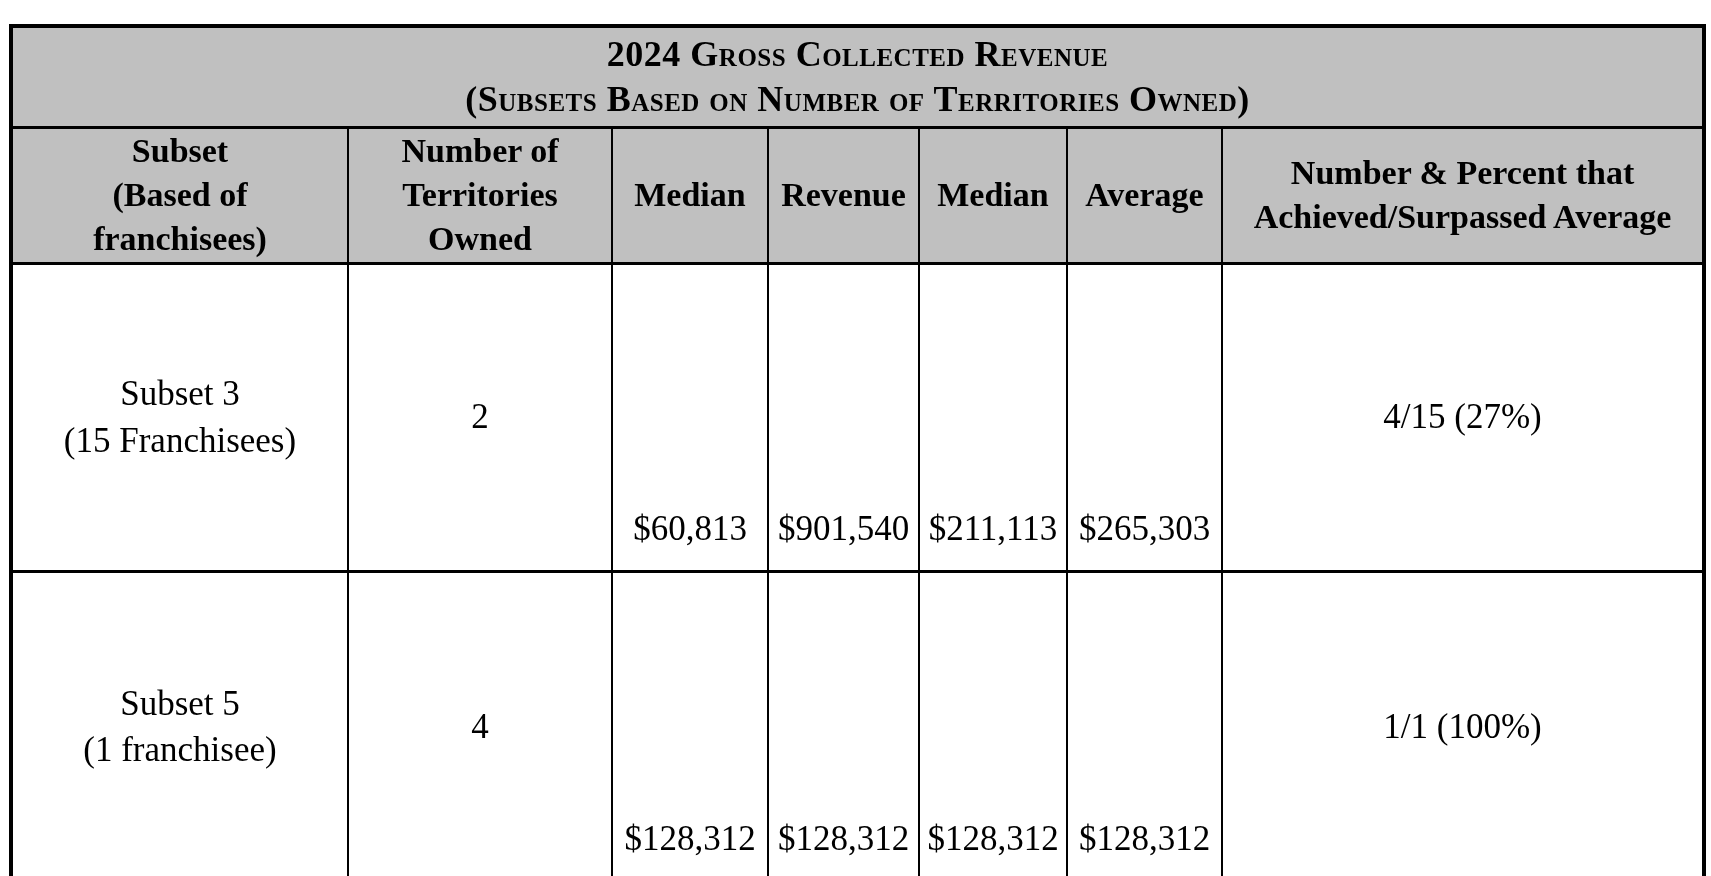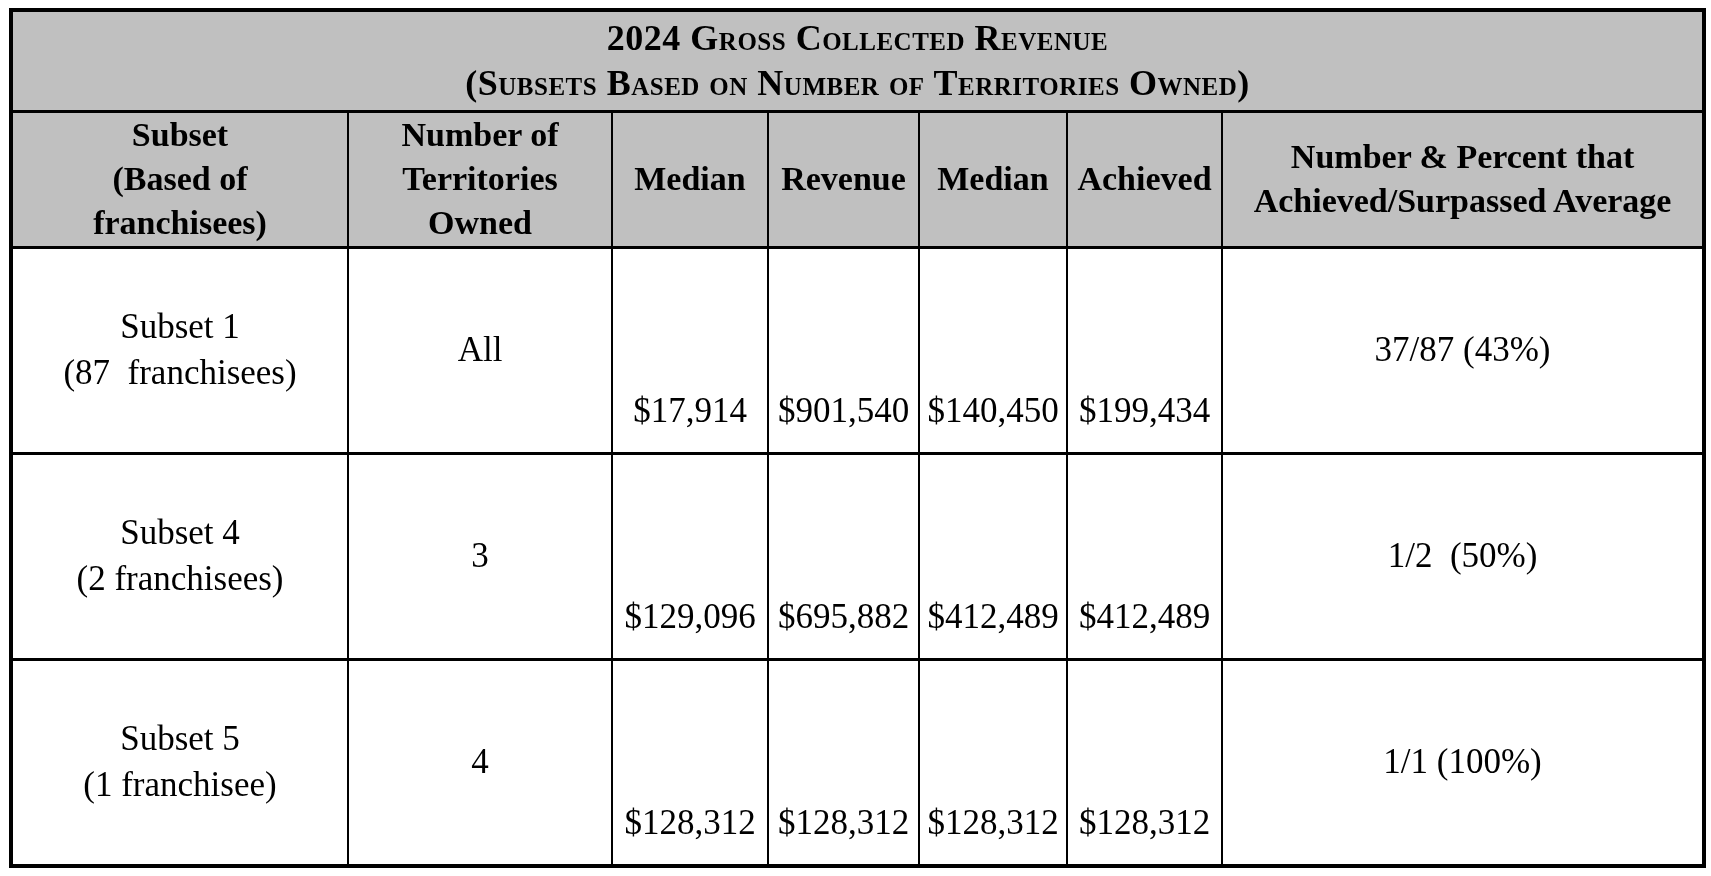--- a/index.html
+++ b/index.html
@@ -8,21 +8,21 @@
     background: #ffffff;
     width: 1711px;
     height: 876px;
     font-family: "Liberation Serif", "DejaVu Serif", serif;
     color: #000000;
   }
   .page {
     box-sizing: border-box;
     width: 1711px;
     height: 876px;
-    padding: 8px 9px 8px 9px;
+    padding: 24px 9px 8px 9px;
   }
   table.revenue {
     border-collapse: collapse;
     table-layout: fixed;
     width: 1693px;
     height: 860px;
     border: 4px solid #000000;
   }
   th, td {
     border-left: 2px solid #000000;
@@ -88,45 +88,35 @@
       <tr class="header-row">
         <th>Subset
 (Based of
 franchisees)</th>
         <th>Number of
 Territories
 Owned</th>
         <th>Median</th>
         <th>Revenue</th>
         <th>Median</th>
-        <th>Achieved</th>
+        <th>Average</th>
         <th>Number &amp; Percent that
 Achieved/Surpassed Average</th>
       </tr>
     </thead>
     <tbody>
       <tr>
-        <td class="pre">Subset 1
-(87  franchisees)</td>
-        <td>All</td>
-        <td class="money">$17,914</td>
+        <td class="pre">Subset 3
+(15 Franchisees)</td>
+        <td>2</td>
+        <td class="money">$60,813</td>
         <td class="money">$901,540</td>
-        <td class="money">$140,450</td>
-        <td class="money">$199,434</td>
-        <td class="pre">37/87 (43%)</td>
-      </tr>
-      <tr>
-        <td class="pre">Subset 4
-(2 franchisees)</td>
-        <td>3</td>
-        <td class="money">$129,096</td>
-        <td class="money">$695,882</td>
-        <td class="money">$412,489</td>
-        <td class="money">$412,489</td>
-        <td class="pre">1/2  (50%)</td>
+        <td class="money">$211,113</td>
+        <td class="money">$265,303</td>
+        <td class="pre">4/15 (27%)</td>
       </tr>
       <tr>
         <td class="pre">Subset 5
 (1 franchisee)</td>
         <td>4</td>
         <td class="money">$128,312</td>
         <td class="money">$128,312</td>
         <td class="money">$128,312</td>
         <td class="money">$128,312</td>
         <td class="pre">1/1 (100%)</td>

